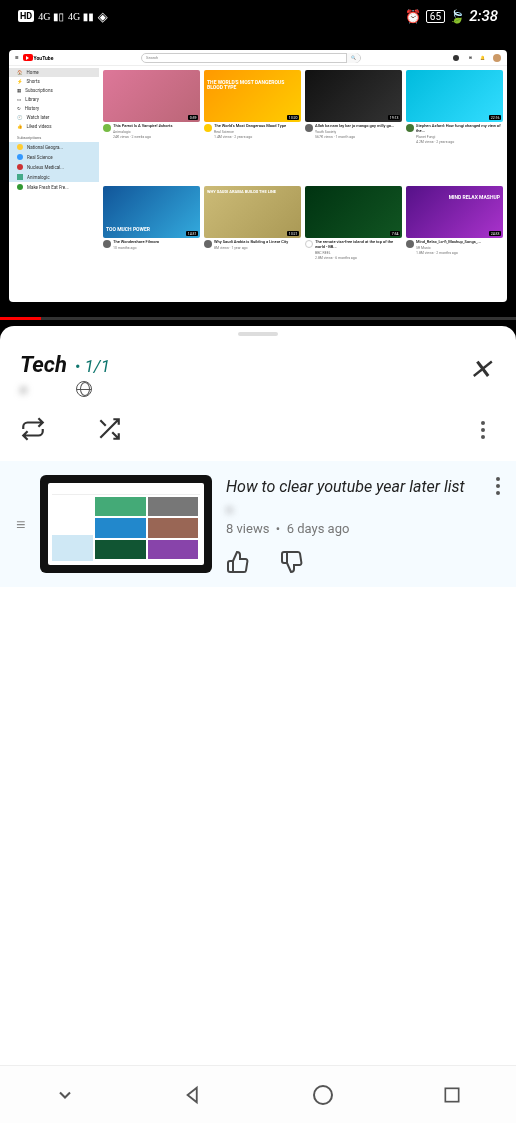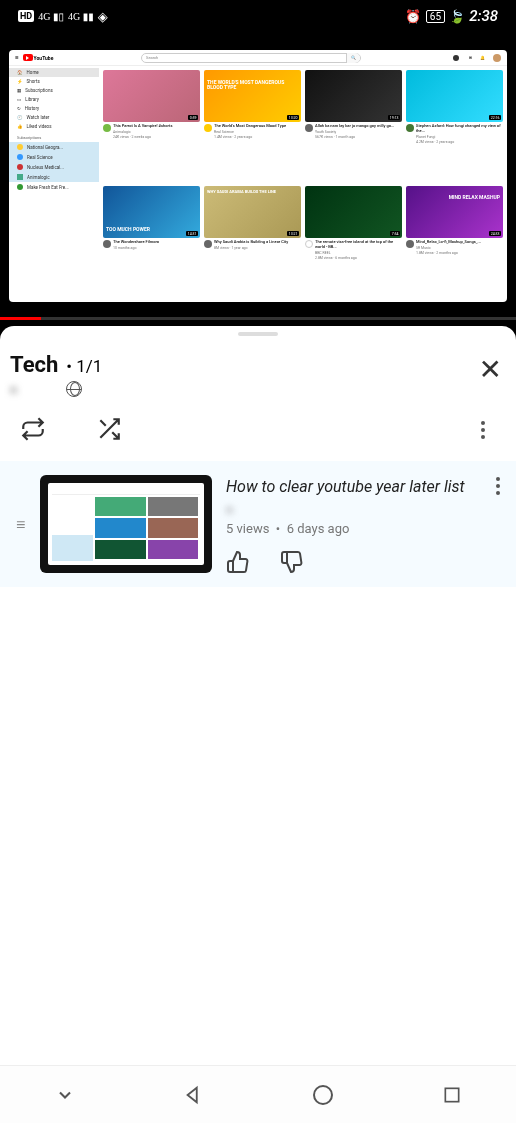--- a/index.html
+++ b/index.html
@@ -72,25 +72,25 @@
 
   .sheet {
     position:absolute;
     top: 326px;
     left:0; right:0;
     bottom:0;
     background:#fff;
     border-radius: 14px 14px 0 0;
   }
   .sheet-handle{width:40px;height:4px;background:#ddd;border-radius:2px;margin:6px auto 0;}
-  .sheet-header{display:flex;align-items:flex-start;padding:16px 10px 8px;}
+  .sheet-header{display:flex;align-items:flex-start;padding:16px 20px 8px;font-style:italic;}
   .sheet-title-block{flex:1;}
   .sheet-title-row{display:flex;align-items:baseline;gap:8px;}
   .sheet-title{font-size:22px;font-weight:700;color:#111;}
-  .sheet-count{color:#000000;font-size:17px;}
+  .sheet-count{color:#0f766e;font-size:17px;}
   .sheet-subrow{display:flex;align-items:center;gap:6px;margin-top:4px;color:#666;font-size:13px;}
   .globe{width:16px;height:16px;border:1.5px solid #555;border-radius:50%;position:relative;}
   .globe::before{content:'';position:absolute;left:0;right:0;top:50%;height:1px;background:#555;}
   .globe::after{content:'';position:absolute;top:0;bottom:0;left:50%;width:8px;margin-left:-4px;border:1px solid #555;border-radius:50%;}
   .close-x{font-size:28px;color:#333;padding:4px;line-height:1;cursor:pointer;}
 
   .sheet-controls{display:flex;align-items:center;padding:10px 20px 18px;gap:50px;}
   .ctrl-icon{width:26px;height:26px;display:flex;align-items:center;justify-content:center;}
   .sheet-controls .spacer{flex:1;}
   .vdots{display:flex;flex-direction:column;gap:3px;}
@@ -355,21 +355,21 @@
                 <div style="background:#84a;"></div>
             </div>
           </div>
         </div>
       </div>
     </div>
     <div class="pl-info">
       <div class="pl-title">How to clear youtube year later list</div>
       <div class="pl-author" style="filter:blur(3px);width:60px;">n</div>
       <div class="pl-meta">
-        <span>5 views</span> &nbsp;•&nbsp; <span>6 days ago</span>
+        <span>8 views</span> &nbsp;•&nbsp; <span>6 days ago</span>
       </div>
       <div class="pl-actions">
         <span class="thumb-icon">
           <svg viewBox="0 0 24 24" width="24" height="24" fill="none" stroke="#444" stroke-width="2">
               <path d="M7 22V11M2 13v7a2 2 0 002 2h3V11H4a2 2 0 00-2 2zM7 11l4-9a3 3 0 013 3v4h5.4a2 2 0 012 2.3l-1.4 9a2 2 0 01-2 1.7H7"></path>
             </svg>
         </span>
         <span class="thumb-icon">
           <svg viewBox="0 0 24 24" width="24" height="24" fill="none" stroke="#444" stroke-width="2" style="transform:scaleY(-1);">
               <path d="M7 22V11M2 13v7a2 2 0 002 2h3V11H4a2 2 0 00-2 2zM7 11l4-9a3 3 0 013 3v4h5.4a2 2 0 012 2.3l-1.4 9a2 2 0 01-2 1.7H7"></path>

